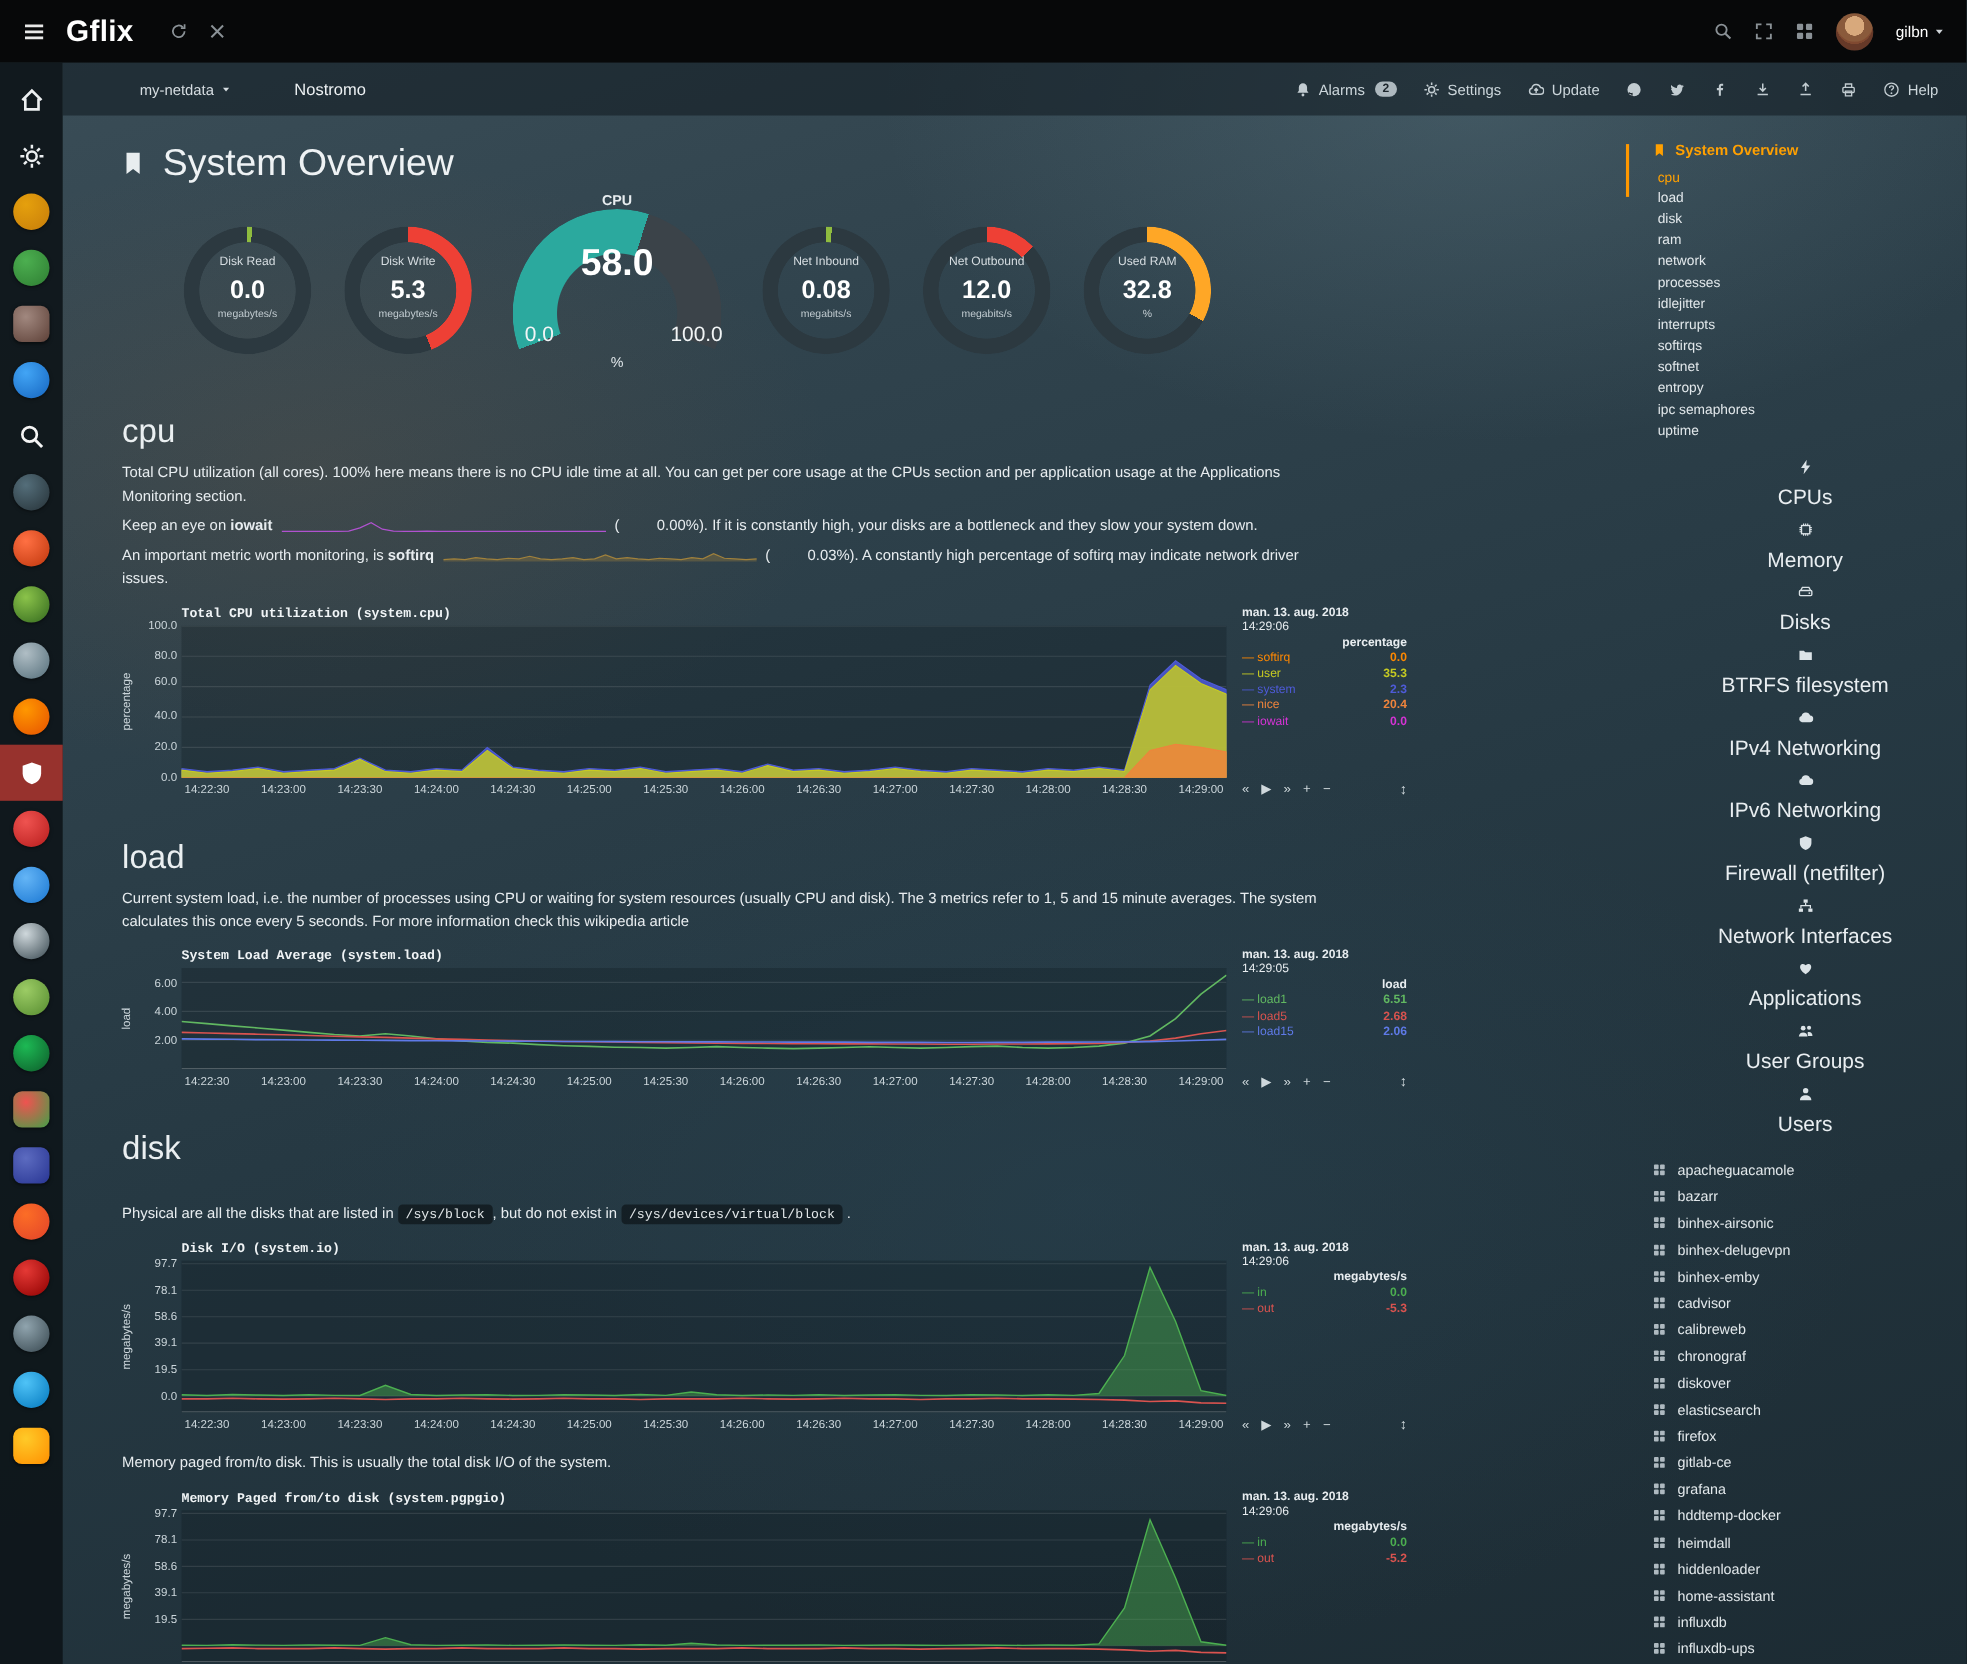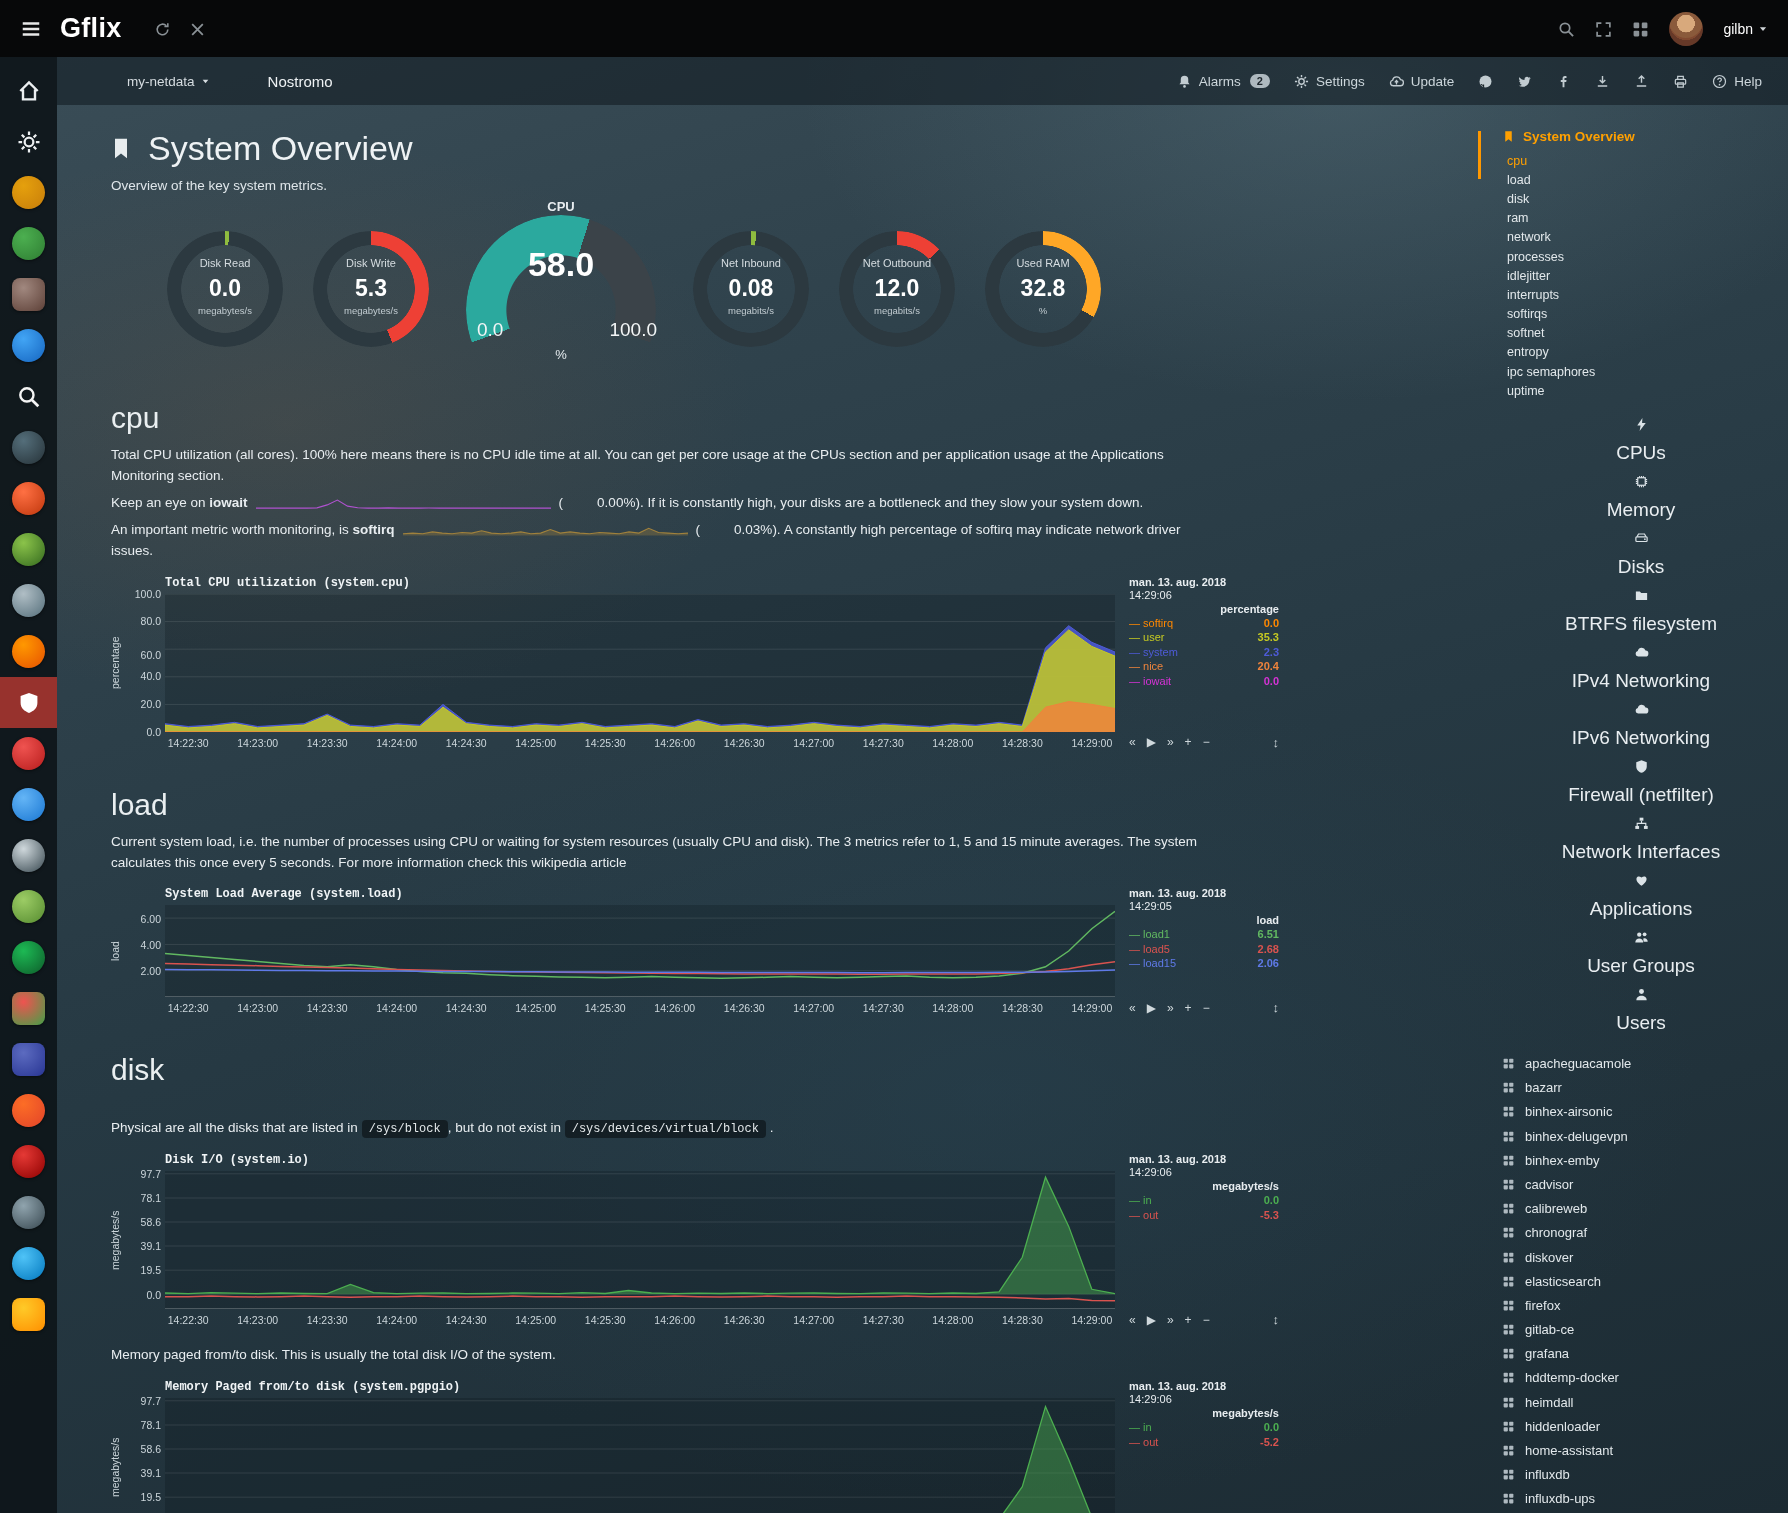--- a/index.html
+++ b/index.html
@@ -655,21 +655,20 @@
       </div>
     </aside>
 
   <main class="main">
     <div class="page-head">
       <svg class="ic">
           <use href="#i-bookmark"></use>
         </svg>
       <h1>System Overview</h1>
     </div>
-    <p class="subtitle">Overview of the key system metrics.</p>
 
     <div class="gauges" id="gauges">
         <div class="gauge-sm">
           <div class="ring" style="background: conic-gradient(rgb(143, 188, 63) 0deg, rgb(143, 188, 63) 4.3deg, rgb(44, 57, 64) 4.3deg, rgb(44, 57, 64) 360deg);"></div>
           <div class="g-title">Disk Read</div>
           <div class="g-value">0.0</div>
           <div class="g-units">megabytes/s</div>
         </div>
         <div class="gauge-sm">
           <div class="ring" style="background: conic-gradient(rgb(238, 64, 53) 0deg, rgb(238, 64, 53) 158.4deg, rgb(44, 57, 64) 158.4deg, rgb(44, 57, 64) 360deg);"></div>
@@ -732,21 +731,21 @@
               <line x1="0" x2="950" y1="110.4" y2="110.4" stroke="rgba(255,255,255,0.10)" stroke-width="1"></line>
               <line x1="0" x2="950" y1="138.0" y2="138.0" stroke="rgba(255,255,255,0.10)" stroke-width="1"></line>
               <line x1="0" x2="950" y1="137.5" y2="137.5" stroke="rgba(255,255,255,0.22)" stroke-width="1"></line>
               <path d="M0,138.0 L0.0,129.7 L23.2,132.5 L46.3,131.1 L69.5,128.3 L92.7,132.5 L115.9,131.1 L139.0,129.7 L162.2,120.1 L185.4,131.1 L208.5,132.5 L231.7,129.7 L254.9,131.1 L278.0,110.4 L301.2,128.3 L324.4,131.1 L347.6,132.5 L370.7,129.7 L393.9,131.1 L417.1,128.3 L440.2,132.5 L463.4,131.1 L486.6,129.7 L509.8,132.5 L532.9,125.6 L556.1,131.1 L579.3,129.7 L602.4,132.5 L625.6,131.1 L648.8,128.3 L672.0,131.1 L695.1,132.5 L718.3,129.7 L741.5,131.1 L764.6,132.5 L787.8,129.7 L811.0,131.1 L834.1,128.3 L857.3,131.1 L880.5,53.8 L903.7,31.7 L926.8,48.3 L950.0,58.0 L950,138.0 Z" fill="#4e5bd8" fill-opacity="0.85" stroke="#4e5bd8" stroke-width="1"></path>
               <path d="M0,138.0 L0.0,131.1 L23.2,133.9 L46.3,132.5 L69.5,129.7 L92.7,133.9 L115.9,132.5 L139.0,131.1 L162.2,121.4 L185.4,132.5 L208.5,133.9 L231.7,131.1 L254.9,132.5 L278.0,113.2 L301.2,129.7 L324.4,132.5 L347.6,133.9 L370.7,131.1 L393.9,132.5 L417.1,129.7 L440.2,133.9 L463.4,132.5 L486.6,131.1 L509.8,133.9 L532.9,127.0 L556.1,132.5 L579.3,131.1 L602.4,133.9 L625.6,132.5 L648.8,129.7 L672.0,132.5 L695.1,133.9 L718.3,131.1 L741.5,132.5 L764.6,133.9 L787.8,131.1 L811.0,132.5 L834.1,129.7 L857.3,132.5 L880.5,58.0 L903.7,35.9 L926.8,52.4 L950.0,62.1 L950,138.0 Z" fill="#c6ca22" fill-opacity="0.85" stroke="#c6ca22" stroke-width="1"></path>
               <path d="M0,138.0 L0.0,138.0 L23.2,138.0 L46.3,138.0 L69.5,138.0 L92.7,138.0 L115.9,138.0 L139.0,138.0 L162.2,138.0 L185.4,138.0 L208.5,138.0 L231.7,138.0 L254.9,138.0 L278.0,138.0 L301.2,138.0 L324.4,138.0 L347.6,138.0 L370.7,138.0 L393.9,138.0 L417.1,138.0 L440.2,138.0 L463.4,138.0 L486.6,138.0 L509.8,138.0 L532.9,138.0 L556.1,138.0 L579.3,138.0 L602.4,138.0 L625.6,138.0 L648.8,138.0 L672.0,138.0 L695.1,138.0 L718.3,138.0 L741.5,138.0 L764.6,138.0 L787.8,138.0 L811.0,138.0 L834.1,138.0 L857.3,138.0 L880.5,113.2 L903.7,107.6 L926.8,110.4 L950.0,114.5 L950,138.0 Z" fill="#ef843c" fill-opacity="0.85" stroke="#ef843c" stroke-width="1"></path>
             </svg>
           </div>
           <div class="ytick" style="left: 4px; top: 12px;">100.0</div>
           <div class="ytick" style="left: 4px; top: 39.6px;">80.0</div>
-          <div class="ytick" style="left: 4px; top: 73px;">60.0</div>
+          <div class="ytick" style="left: 4px; top: 63px;">60.0</div>
           <div class="ytick" style="left: 4px; top: 94.8px;">40.0</div>
           <div class="ytick" style="left: 4px; top: 122.4px;">20.0</div>
           <div class="ytick" style="left: 4px; top: 150px;">0.0</div>
           <div class="xtick" style="left: 44.1707px; top: 161px;">14:22:30</div>
           <div class="xtick" style="left: 113.683px; top: 161px;">14:23:00</div>
           <div class="xtick" style="left: 183.195px; top: 161px;">14:23:30</div>
           <div class="xtick" style="left: 252.707px; top: 161px;">14:24:00</div>
           <div class="xtick" style="left: 322.22px; top: 161px;">14:24:30</div>
           <div class="xtick" style="left: 391.732px; top: 161px;">14:25:00</div>
           <div class="xtick" style="left: 461.244px; top: 161px;">14:25:30</div>

